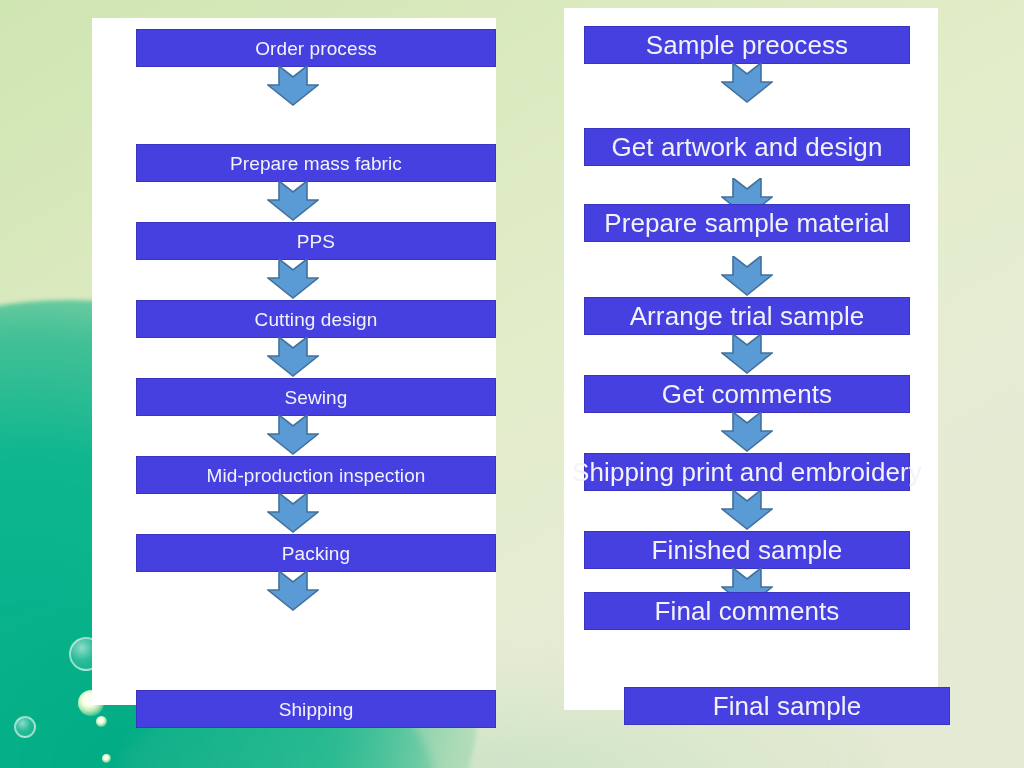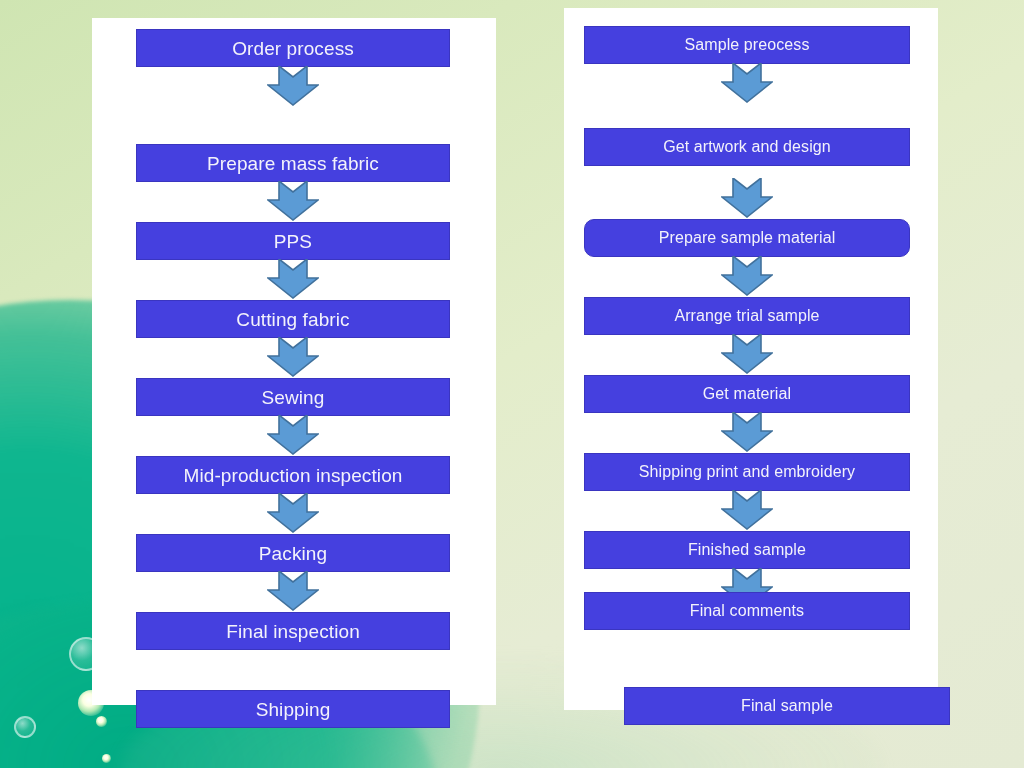--- a/index.html
+++ b/index.html
@@ -123,22 +123,22 @@
     border: 1px solid #3a35c0;
     color: #f3f2fb;
     display: flex;
     align-items: center;
     justify-content: center;
     text-align: center;
     letter-spacing: 0.1px;
     line-height: 1;
     white-space: nowrap;
   }
-  #panel-left .node  { left: 44px;  width: 314px; height: 38px; font-size: 19px; }
-  #panel-right .node { left: 20px;  width: 326px; height: 38px; font-size: 16px; }
+  #panel-left .node  { left: 44px;  width: 360px; height: 38px; font-size: 19px; }
+  #panel-right .node { left: 20px;  width: 326px; height: 38px; font-size: 26px; }
 
   
   .arrow {
     position: absolute;
     width: 52px;
     height: 40px;
   }
   #panel-left .arrow  { left: 175px; }
   #panel-right .arrow { left: 157px; }
   .arrow svg { display: block; width: 100%; height: 100%; }
@@ -174,21 +174,21 @@
           <svg viewBox="0 0 52 40" preserveAspectRatio="none" aria-hidden="true">
             <path d="M12 0 L26 11 L40 0 L40 19 L51 19 L26 39 L1 19 L12 19 Z" fill="#5b9bd5" stroke="#41719c" stroke-width="1.6" stroke-linejoin="miter"></path>
           </svg>
         </div>
         <div class="node" style="top: 204px;">PPS</div>
         <div class="arrow" style="top: 241px;">
           <svg viewBox="0 0 52 40" preserveAspectRatio="none" aria-hidden="true">
             <path d="M12 0 L26 11 L40 0 L40 19 L51 19 L26 39 L1 19 L12 19 Z" fill="#5b9bd5" stroke="#41719c" stroke-width="1.6" stroke-linejoin="miter"></path>
           </svg>
         </div>
-        <div class="node" style="top: 282px;">Cutting fabric</div>
+        <div class="node" style="top: 282px;">Cutting design</div>
         <div class="arrow" style="top: 319px;">
           <svg viewBox="0 0 52 40" preserveAspectRatio="none" aria-hidden="true">
             <path d="M12 0 L26 11 L40 0 L40 19 L51 19 L26 39 L1 19 L12 19 Z" fill="#5b9bd5" stroke="#41719c" stroke-width="1.6" stroke-linejoin="miter"></path>
           </svg>
         </div>
         <div class="node" style="top: 360px;">Sewing</div>
         <div class="arrow" style="top: 397px;">
           <svg viewBox="0 0 52 40" preserveAspectRatio="none" aria-hidden="true">
             <path d="M12 0 L26 11 L40 0 L40 19 L51 19 L26 39 L1 19 L12 19 Z" fill="#5b9bd5" stroke="#41719c" stroke-width="1.6" stroke-linejoin="miter"></path>
           </svg>
@@ -198,52 +198,51 @@
           <svg viewBox="0 0 52 40" preserveAspectRatio="none" aria-hidden="true">
             <path d="M12 0 L26 11 L40 0 L40 19 L51 19 L26 39 L1 19 L12 19 Z" fill="#5b9bd5" stroke="#41719c" stroke-width="1.6" stroke-linejoin="miter"></path>
           </svg>
         </div>
         <div class="node" style="top: 516px;">Packing</div>
         <div class="arrow" style="top: 553px;">
           <svg viewBox="0 0 52 40" preserveAspectRatio="none" aria-hidden="true">
             <path d="M12 0 L26 11 L40 0 L40 19 L51 19 L26 39 L1 19 L12 19 Z" fill="#5b9bd5" stroke="#41719c" stroke-width="1.6" stroke-linejoin="miter"></path>
           </svg>
         </div>
-        <div class="node" style="top: 594px;">Final inspection</div>
         <div class="node" style="top: 672px;">Shipping</div>
       </div>
   </div>
 
   <div class="panel" id="panel-right">
     <div class="flow" id="flow-1">
         <div class="node" style="top: 18px;">Sample preocess</div>
         <div class="arrow" style="top: 55px;">
           <svg viewBox="0 0 52 40" preserveAspectRatio="none" aria-hidden="true">
             <path d="M12 0 L26 11 L40 0 L40 19 L51 19 L26 39 L1 19 L12 19 Z" fill="#5b9bd5" stroke="#41719c" stroke-width="1.6" stroke-linejoin="miter"></path>
           </svg>
         </div>
         <div class="node" style="top: 120px;">Get artwork and design</div>
         <div class="arrow" style="top: 170px;">
           <svg viewBox="0 0 52 40" preserveAspectRatio="none" aria-hidden="true">
             <path d="M12 0 L26 11 L40 0 L40 19 L51 19 L26 39 L1 19 L12 19 Z" fill="#5b9bd5" stroke="#41719c" stroke-width="1.6" stroke-linejoin="miter"></path>
           </svg>
         </div>
-        <div class="node" style="top: 211px; border-radius: 10px;">Prepare sample material</div>
+        <div class="node" style="top: 196px;">Prepare sample material</div>
         <div class="arrow" style="top: 248px;">
           <svg viewBox="0 0 52 40" preserveAspectRatio="none" aria-hidden="true">
             <path d="M12 0 L26 11 L40 0 L40 19 L51 19 L26 39 L1 19 L12 19 Z" fill="#5b9bd5" stroke="#41719c" stroke-width="1.6" stroke-linejoin="miter"></path>
           </svg>
         </div>
         <div class="node" style="top: 289px;">Arrange trial sample</div>
         <div class="arrow" style="top: 326px;">
           <svg viewBox="0 0 52 40" preserveAspectRatio="none" aria-hidden="true">
             <path d="M12 0 L26 11 L40 0 L40 19 L51 19 L26 39 L1 19 L12 19 Z" fill="#5b9bd5" stroke="#41719c" stroke-width="1.6" stroke-linejoin="miter"></path>
           </svg>
         </div>
-        <div class="node" style="top: 367px;">Get material</div>
+        <div class="node" style="top: 367px;">Get comments</div>
         <div class="arrow" style="top: 404px;">
           <svg viewBox="0 0 52 40" preserveAspectRatio="none" aria-hidden="true">
             <path d="M12 0 L26 11 L40 0 L40 19 L51 19 L26 39 L1 19 L12 19 Z" fill="#5b9bd5" stroke="#41719c" stroke-width="1.6" stroke-linejoin="miter"></path>
           </svg>
         </div>
         <div class="node" style="top: 445px;">Shipping print and embroidery</div>
         <div class="arrow" style="top: 482px;">
           <svg viewBox="0 0 52 40" preserveAspectRatio="none" aria-hidden="true">
             <path d="M12 0 L26 11 L40 0 L40 19 L51 19 L26 39 L1 19 L12 19 Z" fill="#5b9bd5" stroke="#41719c" stroke-width="1.6" stroke-linejoin="miter"></path>
           </svg>

